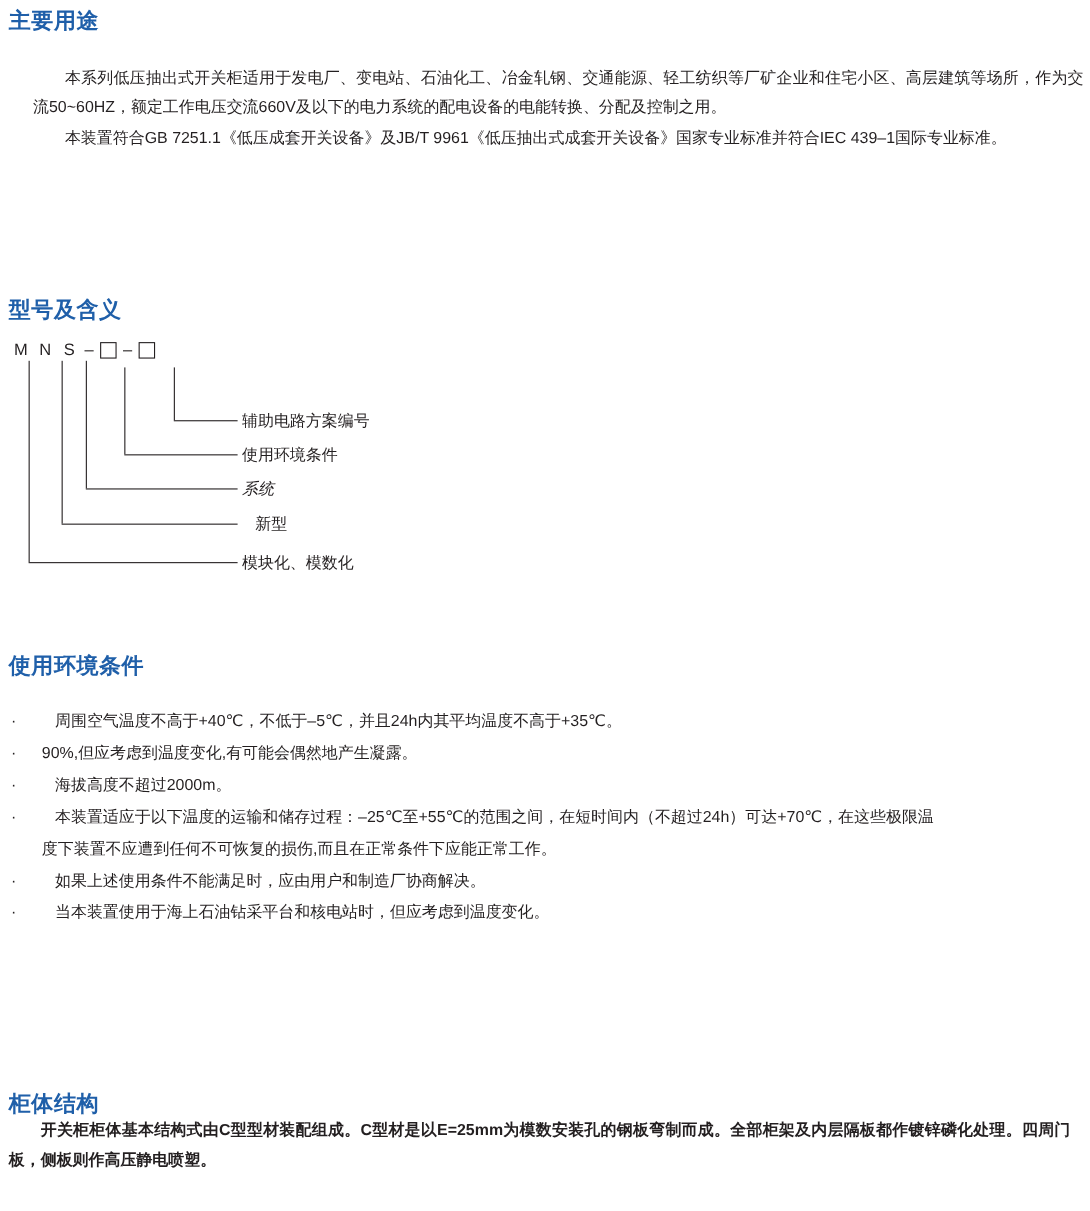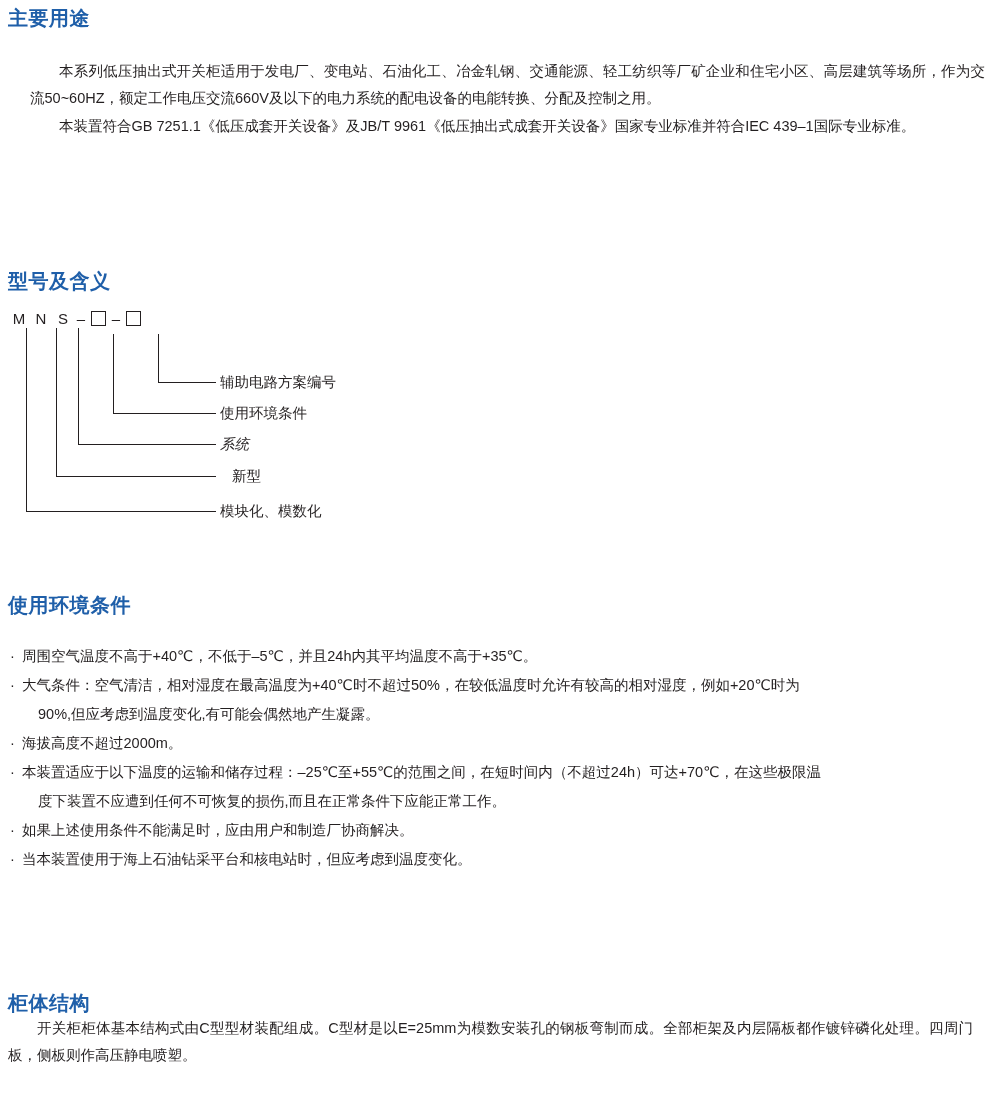--- a/index.html
+++ b/index.html
@@ -119,33 +119,34 @@
   .env-item .dot {
     position: absolute;
     left: 2px;
     top: 0;
     font-size: 14.5px;
     line-height: 29px;
   }
   .env-item .cont {
     display: block;
     padding-left: 0px;
+    margin-left: 28px;
   }
   .env-sub {
     display: block;
     padding-left: 16px;
   }
 
   .s4-body {
     position: absolute;
     left: 8px;
     top: 1015px;
     width: 965px;
   }
-  .s4-body p { margin: 0; }
+  .s4-body p { margin: 0; font-weight: bold; }
 </style>
 </head>
 <body>
 
 <div class="page">
 
   <h2 class="section-title s1-title">主要用途</h2>
   <div class="s1-body">
     <p class="para indent">本系列低压抽出式开关柜适用于发电厂、变电站、石油化工、冶金轧钢、交通能源、轻工纺织等厂矿企业和住宅小区、高层建筑等场所，作为交流50~60HZ，额定工作电压交流660V及以下的电力系统的配电设备的电能转换、分配及控制之用。</p>
     <p class="para indent">本装置符合GB 7251.1《低压成套开关设备》及JB/T 9961《低压抽出式成套开关设备》国家专业标准并符合IEC 439–1国际专业标准。</p>
@@ -188,21 +189,20 @@
 
   <h2 class="section-title s3-title">使用环境条件</h2>
 
   <div class="env-list">
     <div class="env-item">
       <span class="dot">·</span>
       <span class="cont">周围空气温度不高于+40℃，不低于–5℃，并且24h内其平均温度不高于+35℃。</span>
     </div>
     <div class="env-item">
       <span class="dot">·</span>
-      <span class="cont">大气条件：空气清洁，相对湿度在最高温度为+40℃时不超过50%，在较低温度时允许有较高的相对湿度，例如+20℃时为</span>
       <span class="env-sub">90%,但应考虑到温度变化,有可能会偶然地产生凝露。</span>
     </div>
     <div class="env-item">
       <span class="dot">·</span>
       <span class="cont">海拔高度不超过2000m。</span>
     </div>
     <div class="env-item">
       <span class="dot">·</span>
       <span class="cont">本装置适应于以下温度的运输和储存过程：–25℃至+55℃的范围之间，在短时间内（不超过24h）可达+70℃，在这些极限温</span>
       <span class="env-sub">度下装置不应遭到任何不可恢复的损伤,而且在正常条件下应能正常工作。</span>

